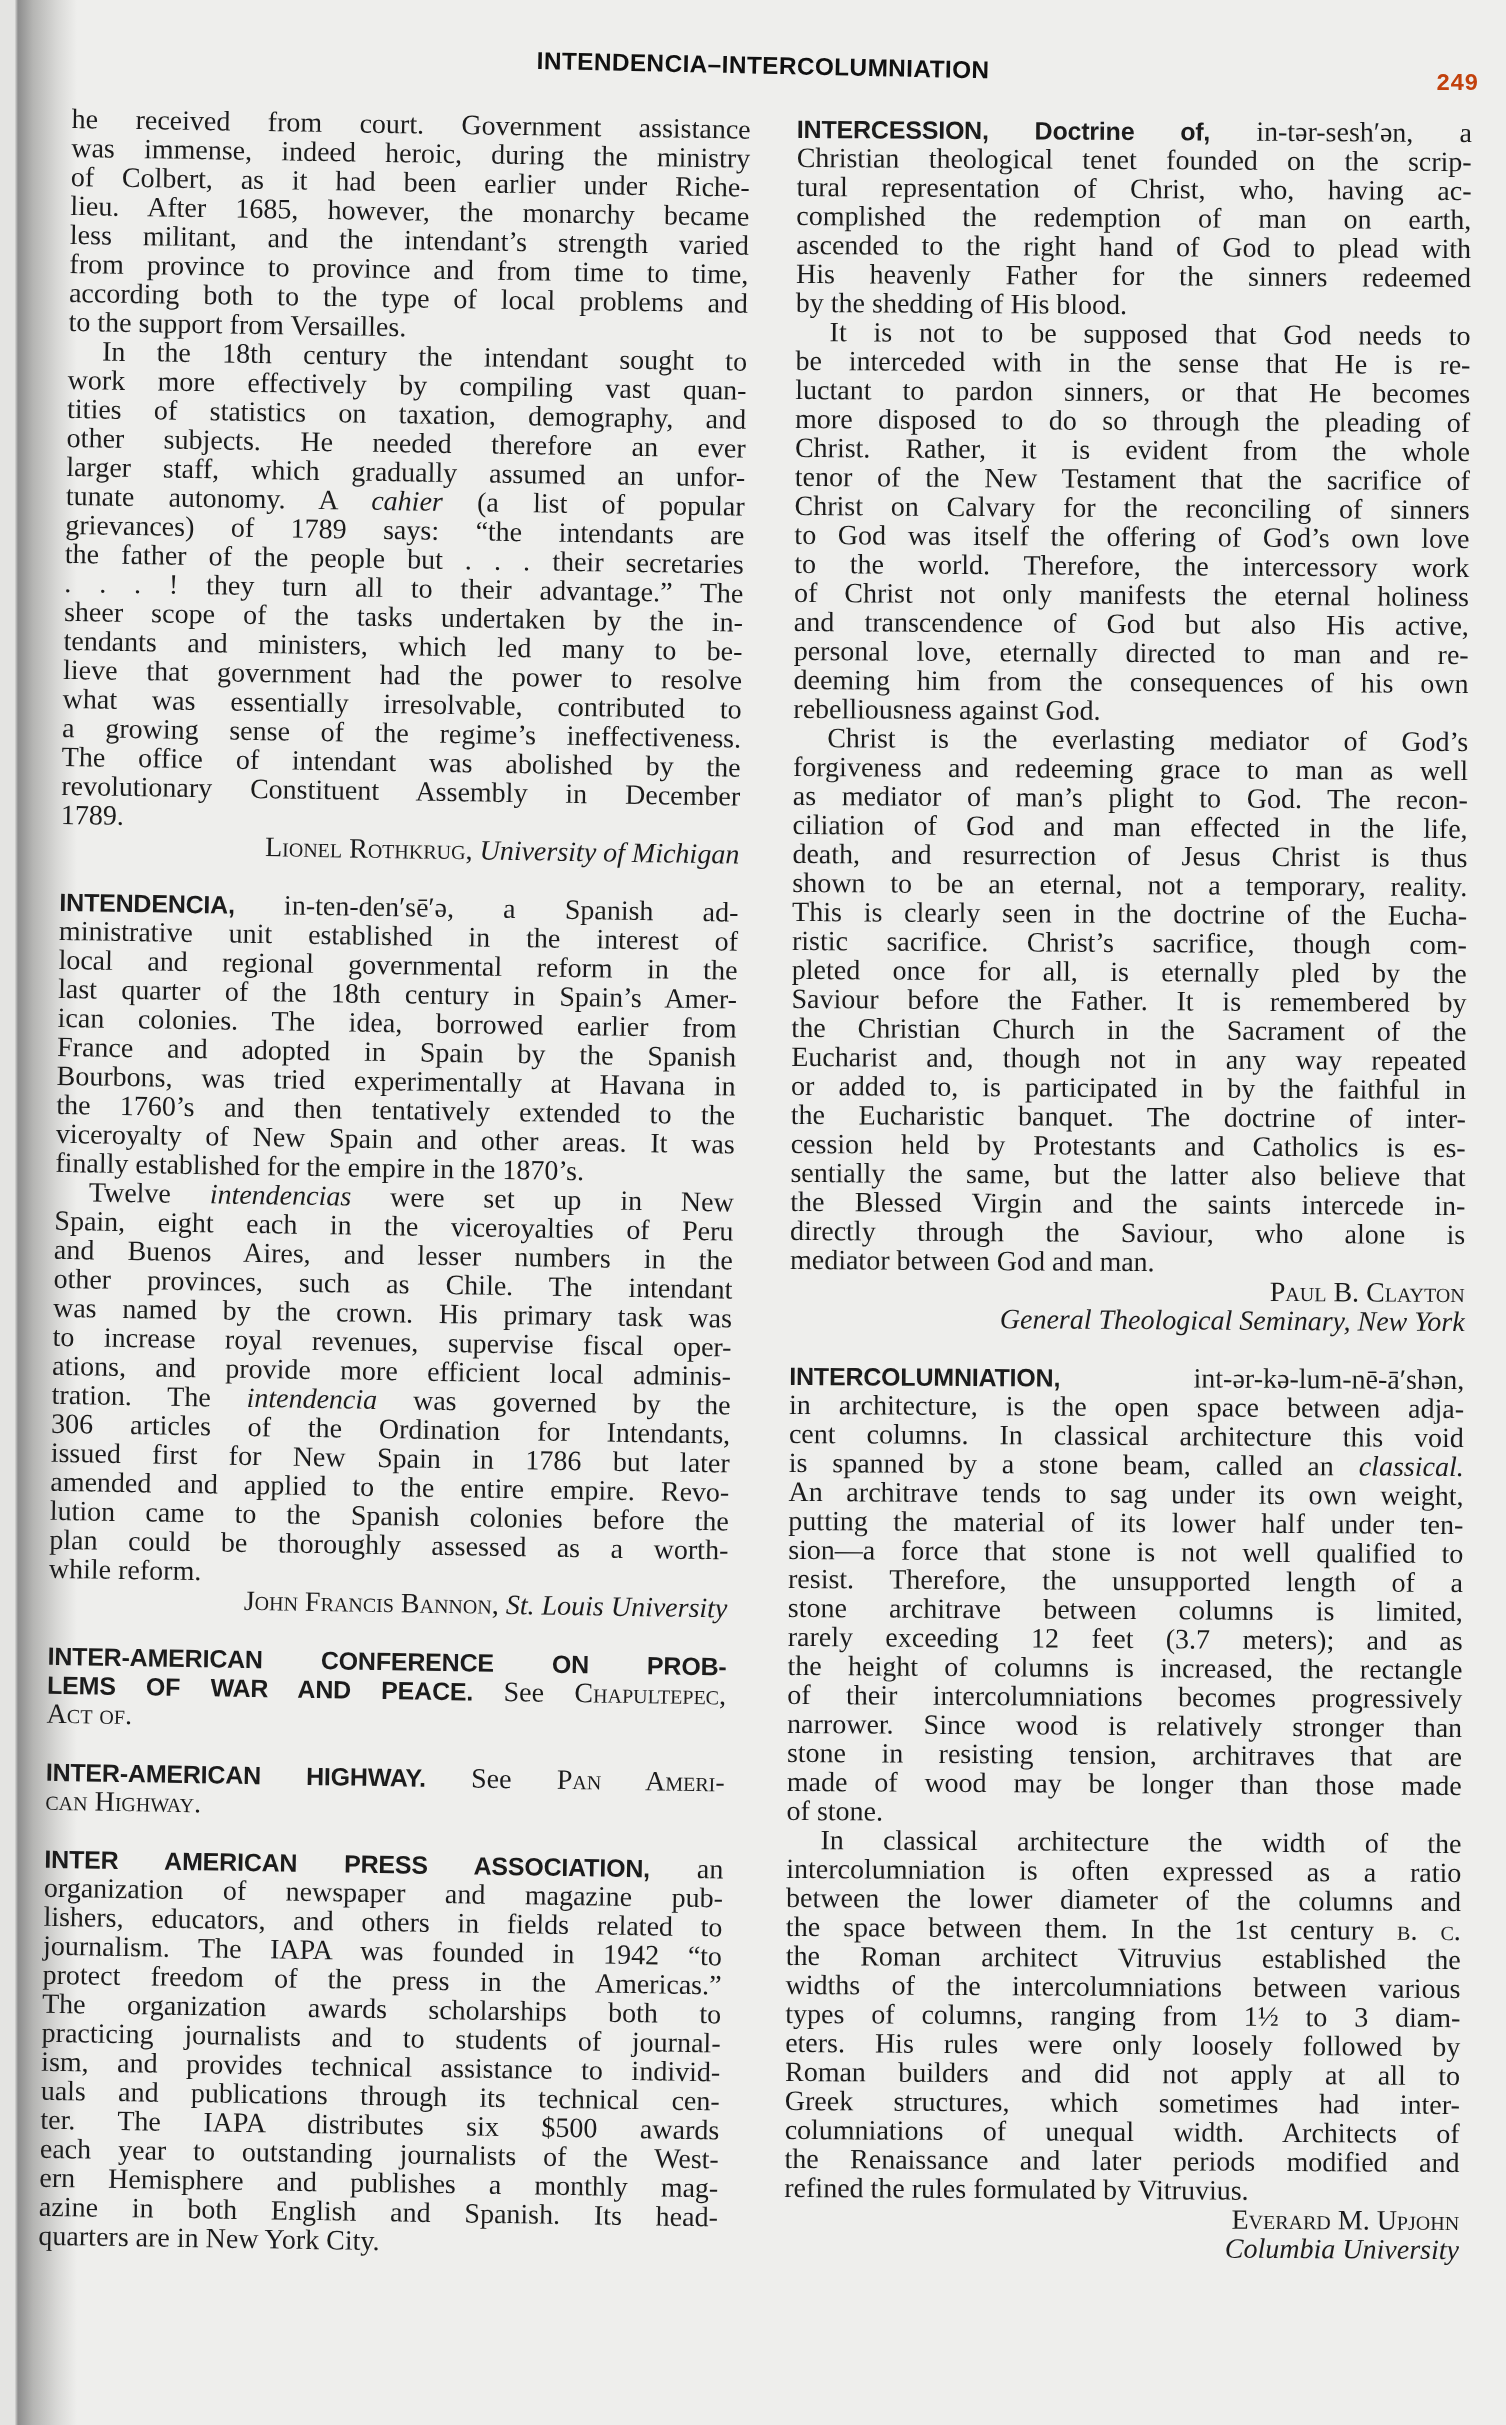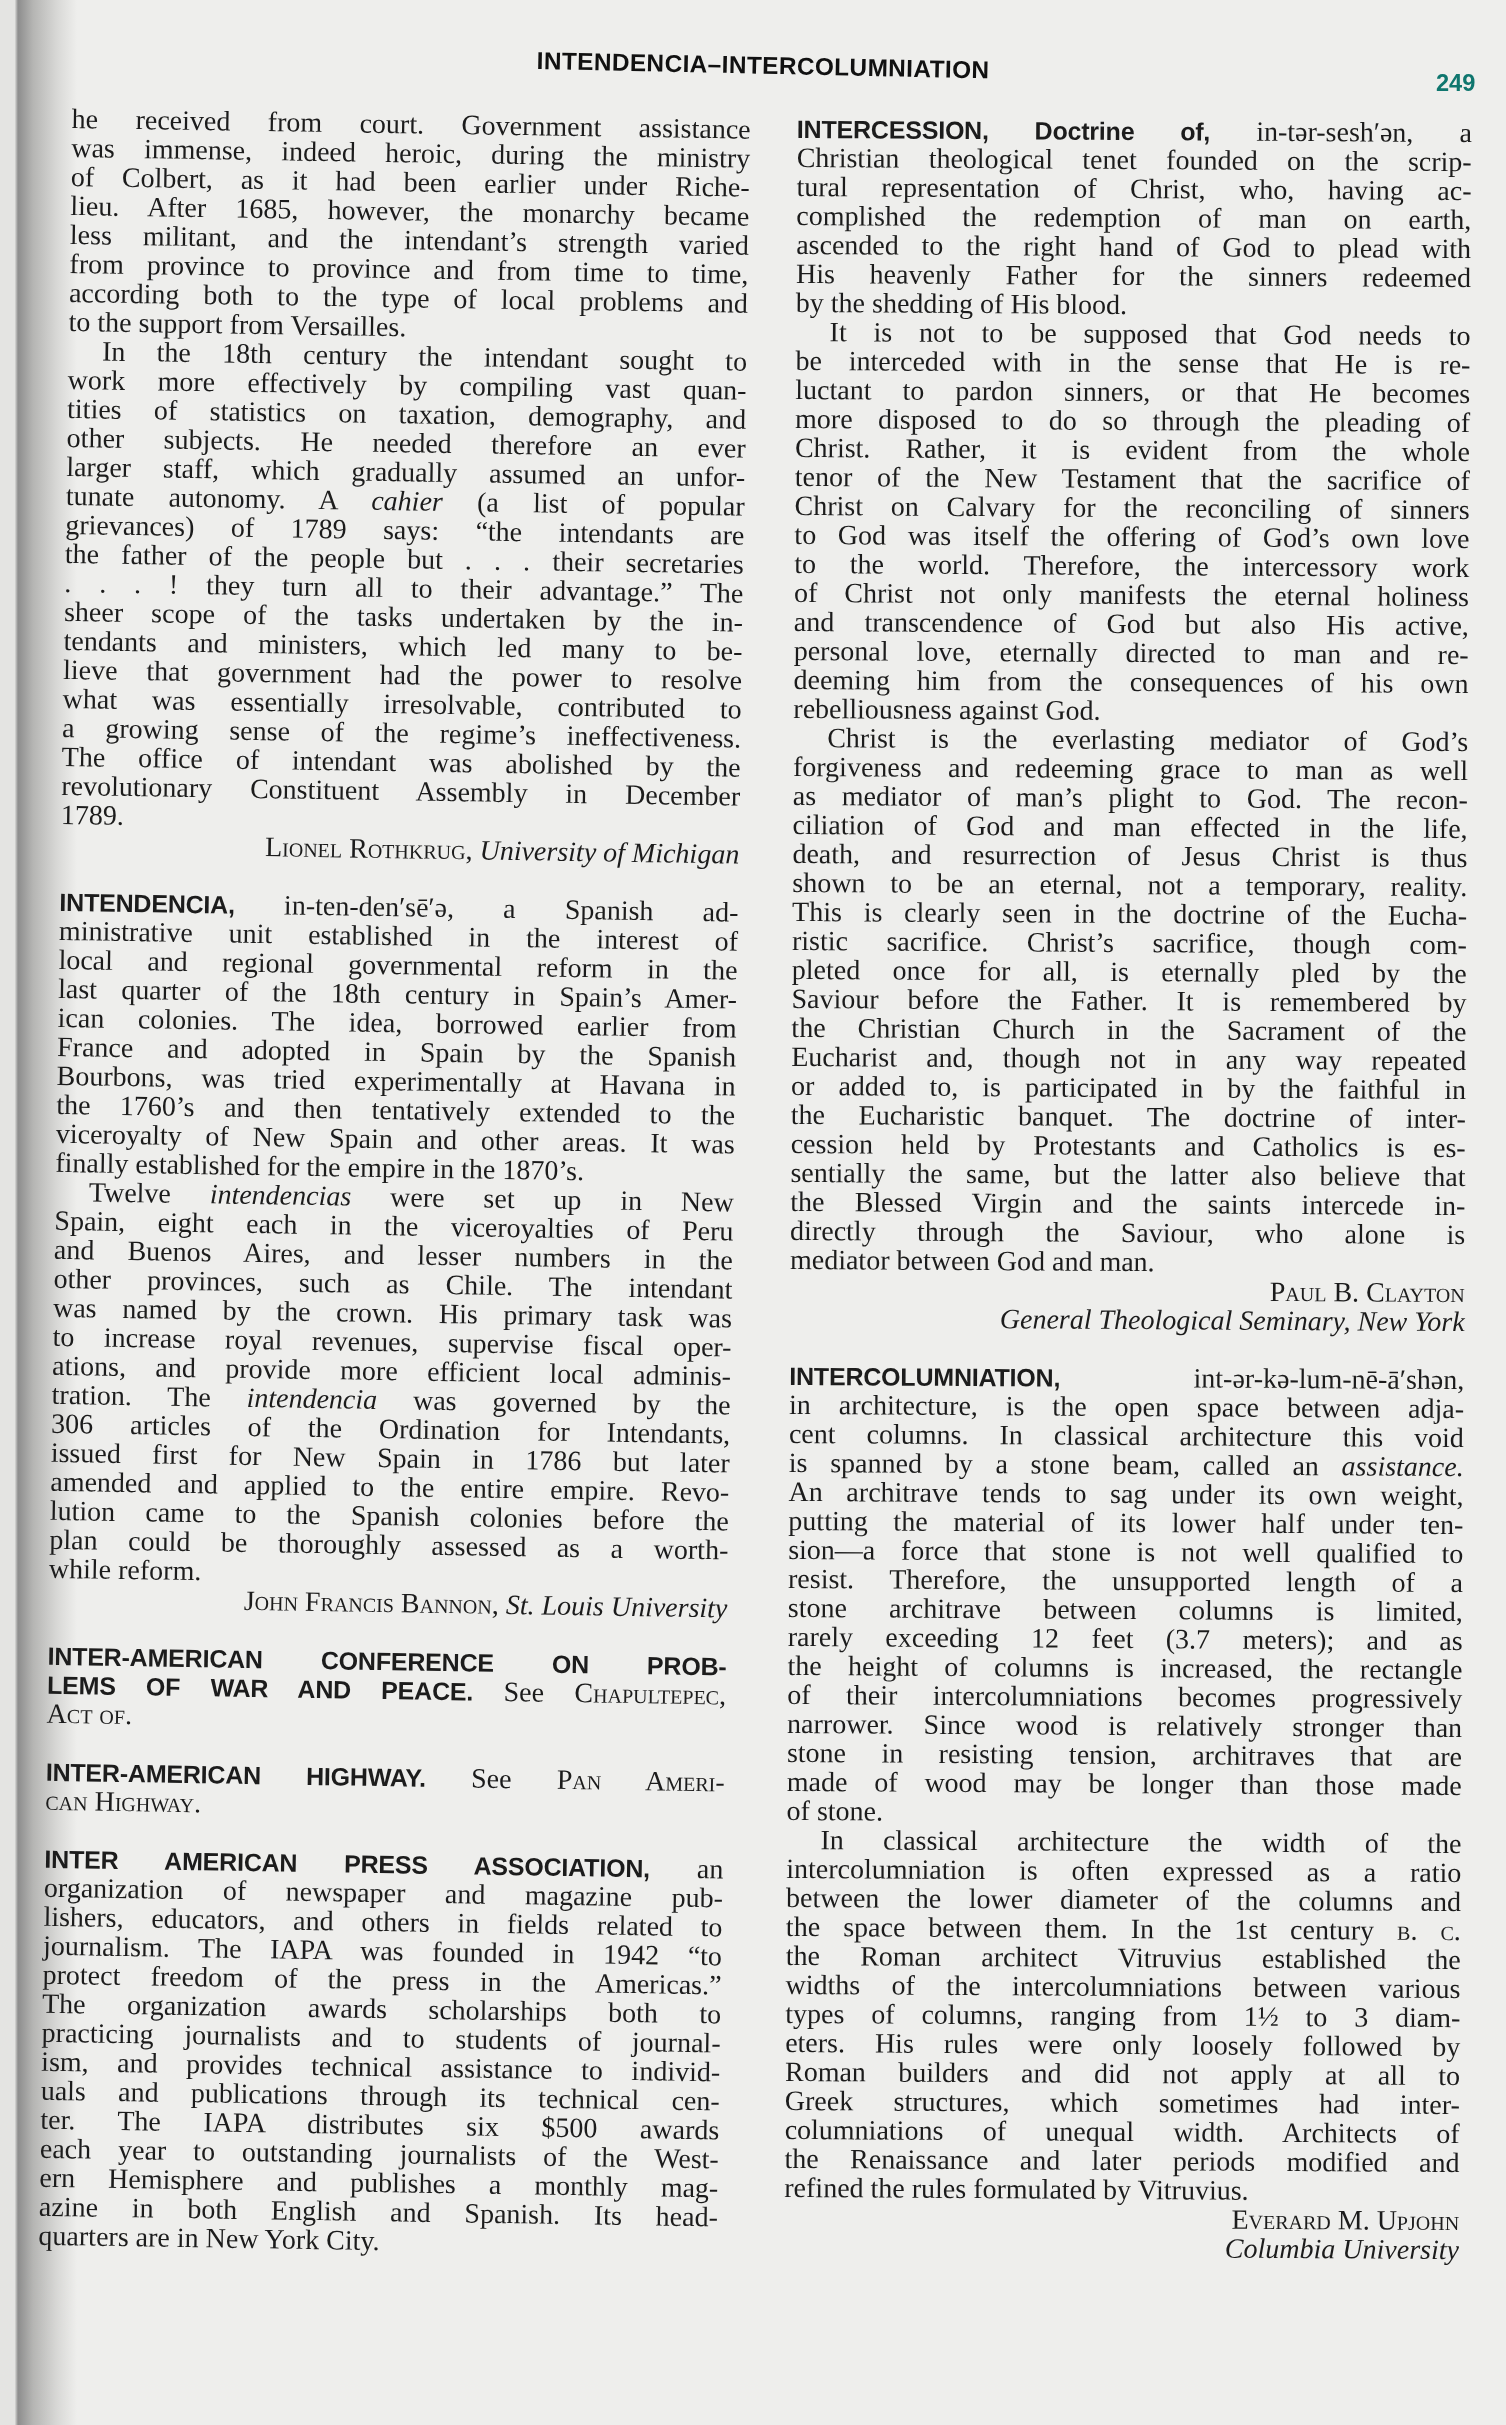--- a/index.html
+++ b/index.html
@@ -22,22 +22,22 @@
   }
   .running-head {
     position: absolute; left: 537px; top: 47px;
     font-family: "Liberation Sans", "DejaVu Sans", sans-serif;
     font-weight: bold; font-size: 24.4px; letter-spacing: 0.4px;
     transform: rotate(1.2deg); transform-origin: left top;
     color: #111;
   }
   .page-number {
     position: absolute; left: 1436px; top: 70px;
-    font-family: Liberation Sans, sans-serif;
-    font-weight: bold; font-size: 23.6px; color: #0f766e;
+    font-family: Liberation Mono, monospace;
+    font-weight: bold; font-size: 23.6px; color: #c2410c;
   }
   .col {
     position: absolute; width: 679px;
     font-size: 28px; line-height: 29px;
   }
   .col-left { left: 72px; top: 104px; transform: rotate(0.9deg); transform-origin: left top; }
   .col-right { left: 797px; top: 114px; width: 675px; transform: rotate(0.35deg); transform-origin: left top; }
   .line {
     display: block; text-align: justify; text-align-last: justify;
     white-space: nowrap; height: 29px; overflow: visible;
@@ -205,21 +205,21 @@
       <span class="line right sc">Paul B. Clayton</span>
       <span class="line right it">General Theological Seminary, New York</span>
     </div>
 
     <span class="gap"></span>
 
     <div class="entry">
       <span class="line"><span class="hw">INTERCOLUMNIATION,</span><span> int-ər-kə-lum-nē-ā′shən,</span></span>
       <span class="line">in architecture, is the open space between adja-</span>
       <span class="line">cent columns. In classical architecture this void</span>
-      <span class="line"><span>is spanned by a stone beam, called an </span><i>assistance.</i></span>
+      <span class="line"><span>is spanned by a stone beam, called an </span><i>classical.</i></span>
       <span class="line">An architrave tends to sag under its own weight,</span>
       <span class="line">putting the material of its lower half under ten-</span>
       <span class="line">sion—a force that stone is not well qualified to</span>
       <span class="line">resist. Therefore, the unsupported length of a</span>
       <span class="line">stone architrave between columns is limited,</span>
       <span class="line">rarely exceeding 12 feet (3.7 meters); and as</span>
       <span class="line">the height of columns is increased, the rectangle</span>
       <span class="line">of their intercolumniations becomes progressively</span>
       <span class="line">narrower. Since wood is relatively stronger than</span>
       <span class="line">stone in resisting tension, architraves that are</span>

